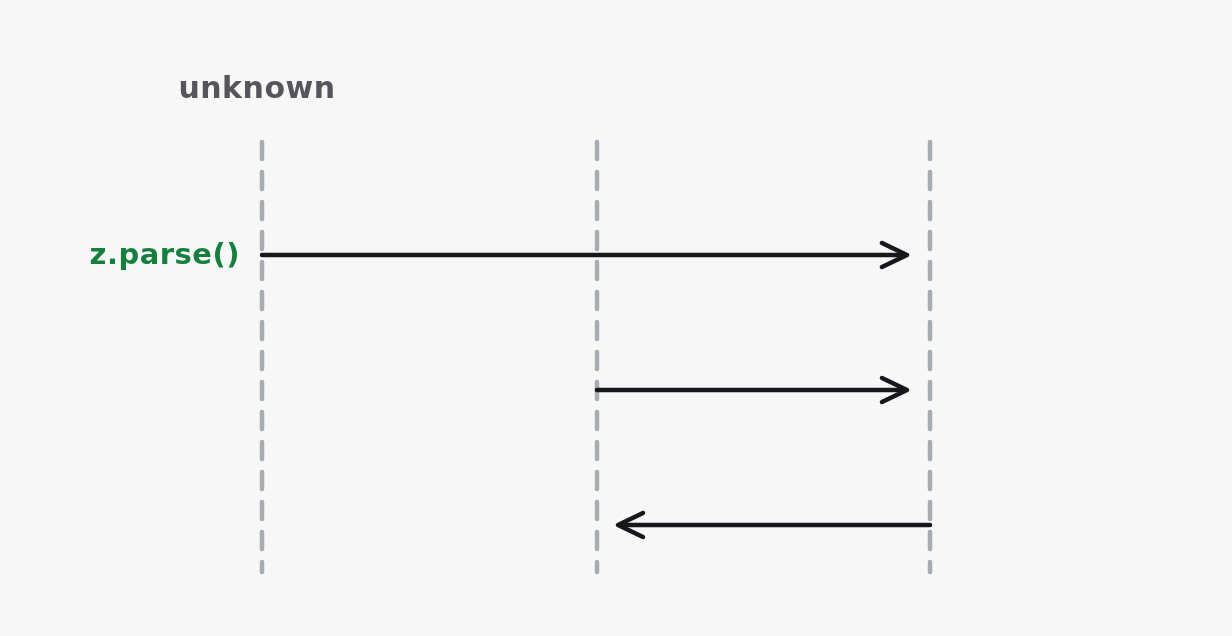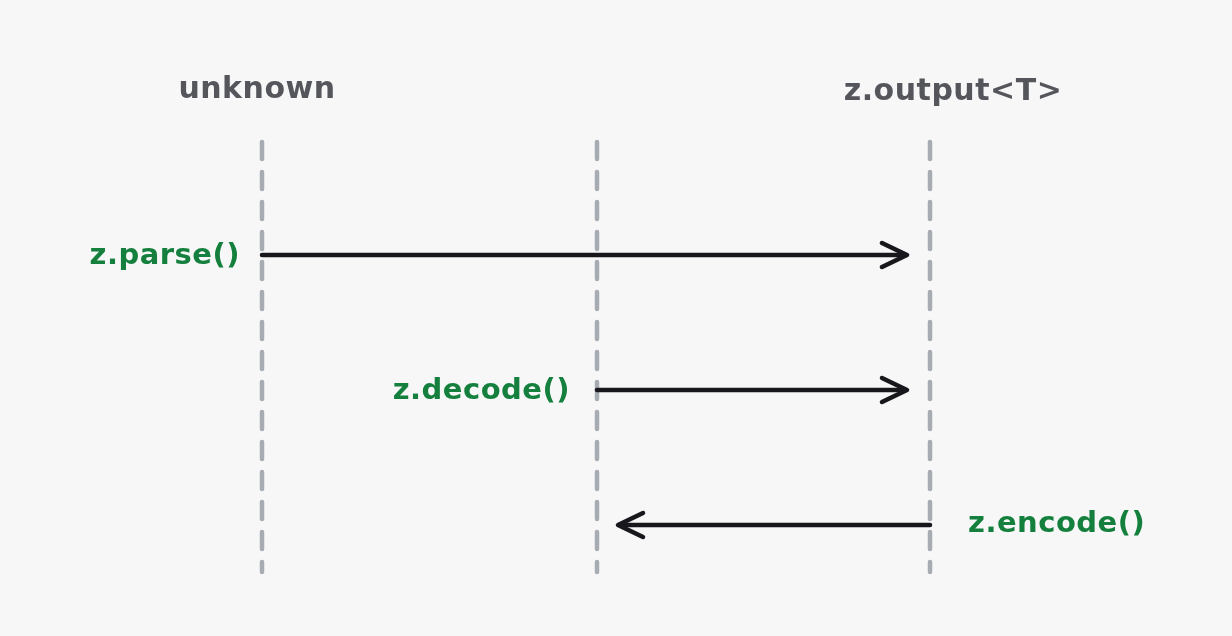--- a/index.html
+++ b/index.html
@@ -61,19 +61,16 @@
       <polyline points="882,378 907,390 882,402" fill="none" stroke="#17171c" stroke-width="4.5" stroke-linecap="round" stroke-linejoin="round"></polyline>
     </g>
 
     <g>
       <line x1="930" y1="525" x2="622" y2="525" stroke="#17171c" stroke-width="4.5" stroke-linecap="round"></line>
       <polyline points="643,513 618,525 643,537" fill="none" stroke="#17171c" stroke-width="4.5" stroke-linecap="round" stroke-linejoin="round"></polyline>
     </g>
   </svg>
 
   <div class="label lifeline-label" style="left:257px; top:70px;">unknown</div>
-  <div class="label lifeline-label" style="left:953px; top:72px;">z.output&lt;T&gt;</div>
 
   <div class="label message-label" style="right:992px; top:237px;">z.parse()</div>
-  <div class="label message-label" style="right:662px; top:372px;">z.decode()</div>
-  <div class="label message-label" style="left:968px; top:505px;">z.encode()</div>
 
 </div>
 
 </body></html>

